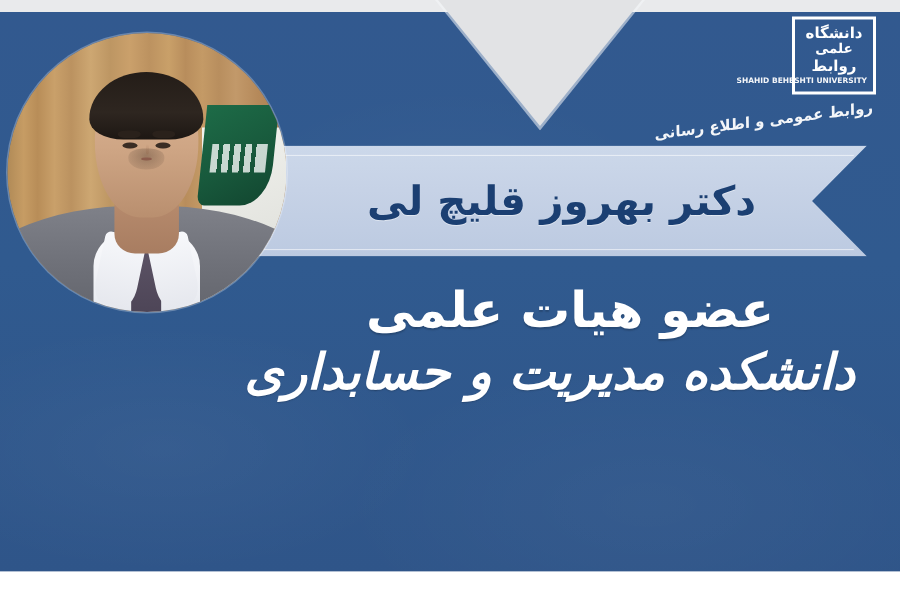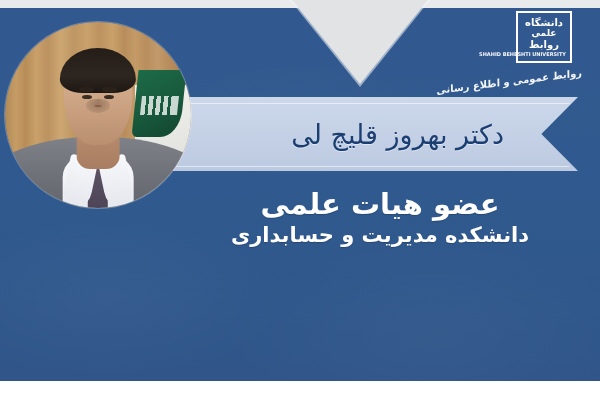--- a/index.html
+++ b/index.html
@@ -100,21 +100,21 @@
     left: 130px; top: 100px;
     width: 400px; height: 68px;
     display: flex;
     align-items: center;
     justify-content: flex-start;
     direction: rtl;
     padding-right: 26px;
     box-sizing: border-box;
     color: #1b3f72;
     font-size: 27px;
-    font-weight: normal;
+    font-weight: bold;
     letter-spacing: -0.5px;
     white-space: nowrap;
     text-shadow: 0 1px 0 rgba(255,255,255,0.45);
   }
 
   
   .portrait-wrap {
     position: absolute;
     left: 5px; top: 22px;
     width: 186px; height: 186px;
@@ -286,21 +286,21 @@
   
   .logo-block {
     position: absolute;
     right: 16px;
     top: 8px;
     width: 108px;
     height: 84px;
   }
   .logo-square {
     position: absolute;
-    right: 12px;
+    right: 0;
     top: 3px;
     width: 56px;
     height: 52px;
     border: 2px solid #ffffff;
     box-sizing: border-box;
   }
   .logo-lines {
     position: absolute;
     inset: 5px 4px 4px 4px;
     display: flex;
@@ -346,34 +346,35 @@
   .subtitle {
     position: absolute;
     left: 190px;
     top: 186px;
     width: 380px;
     direction: rtl;
     text-align: center;
     color: #ffffff;
   }
   .subtitle-line-1 {
-    font-size: 29px;
+    font-size: 33px;
     font-weight: bold;
     line-height: 1.25;
     letter-spacing: -0.4px;
     white-space: nowrap;
     text-shadow: 0 1px 1px rgba(0,0,0,0.18);
   }
   .subtitle-line-2 {
-    font-size: 21px;
+    font-size: 33px;
     font-weight: bold;
     line-height: 1.25;
     letter-spacing: -0.6px;
     white-space: nowrap;
     text-shadow: 0 1px 1px rgba(0,0,0,0.18);
+    font-style: italic;
   }
 </style>
 </head>
 <body>
 
 <div class="canvas">
 
   <div class="top-strip"></div>
 
   <div class="blue-panel">

